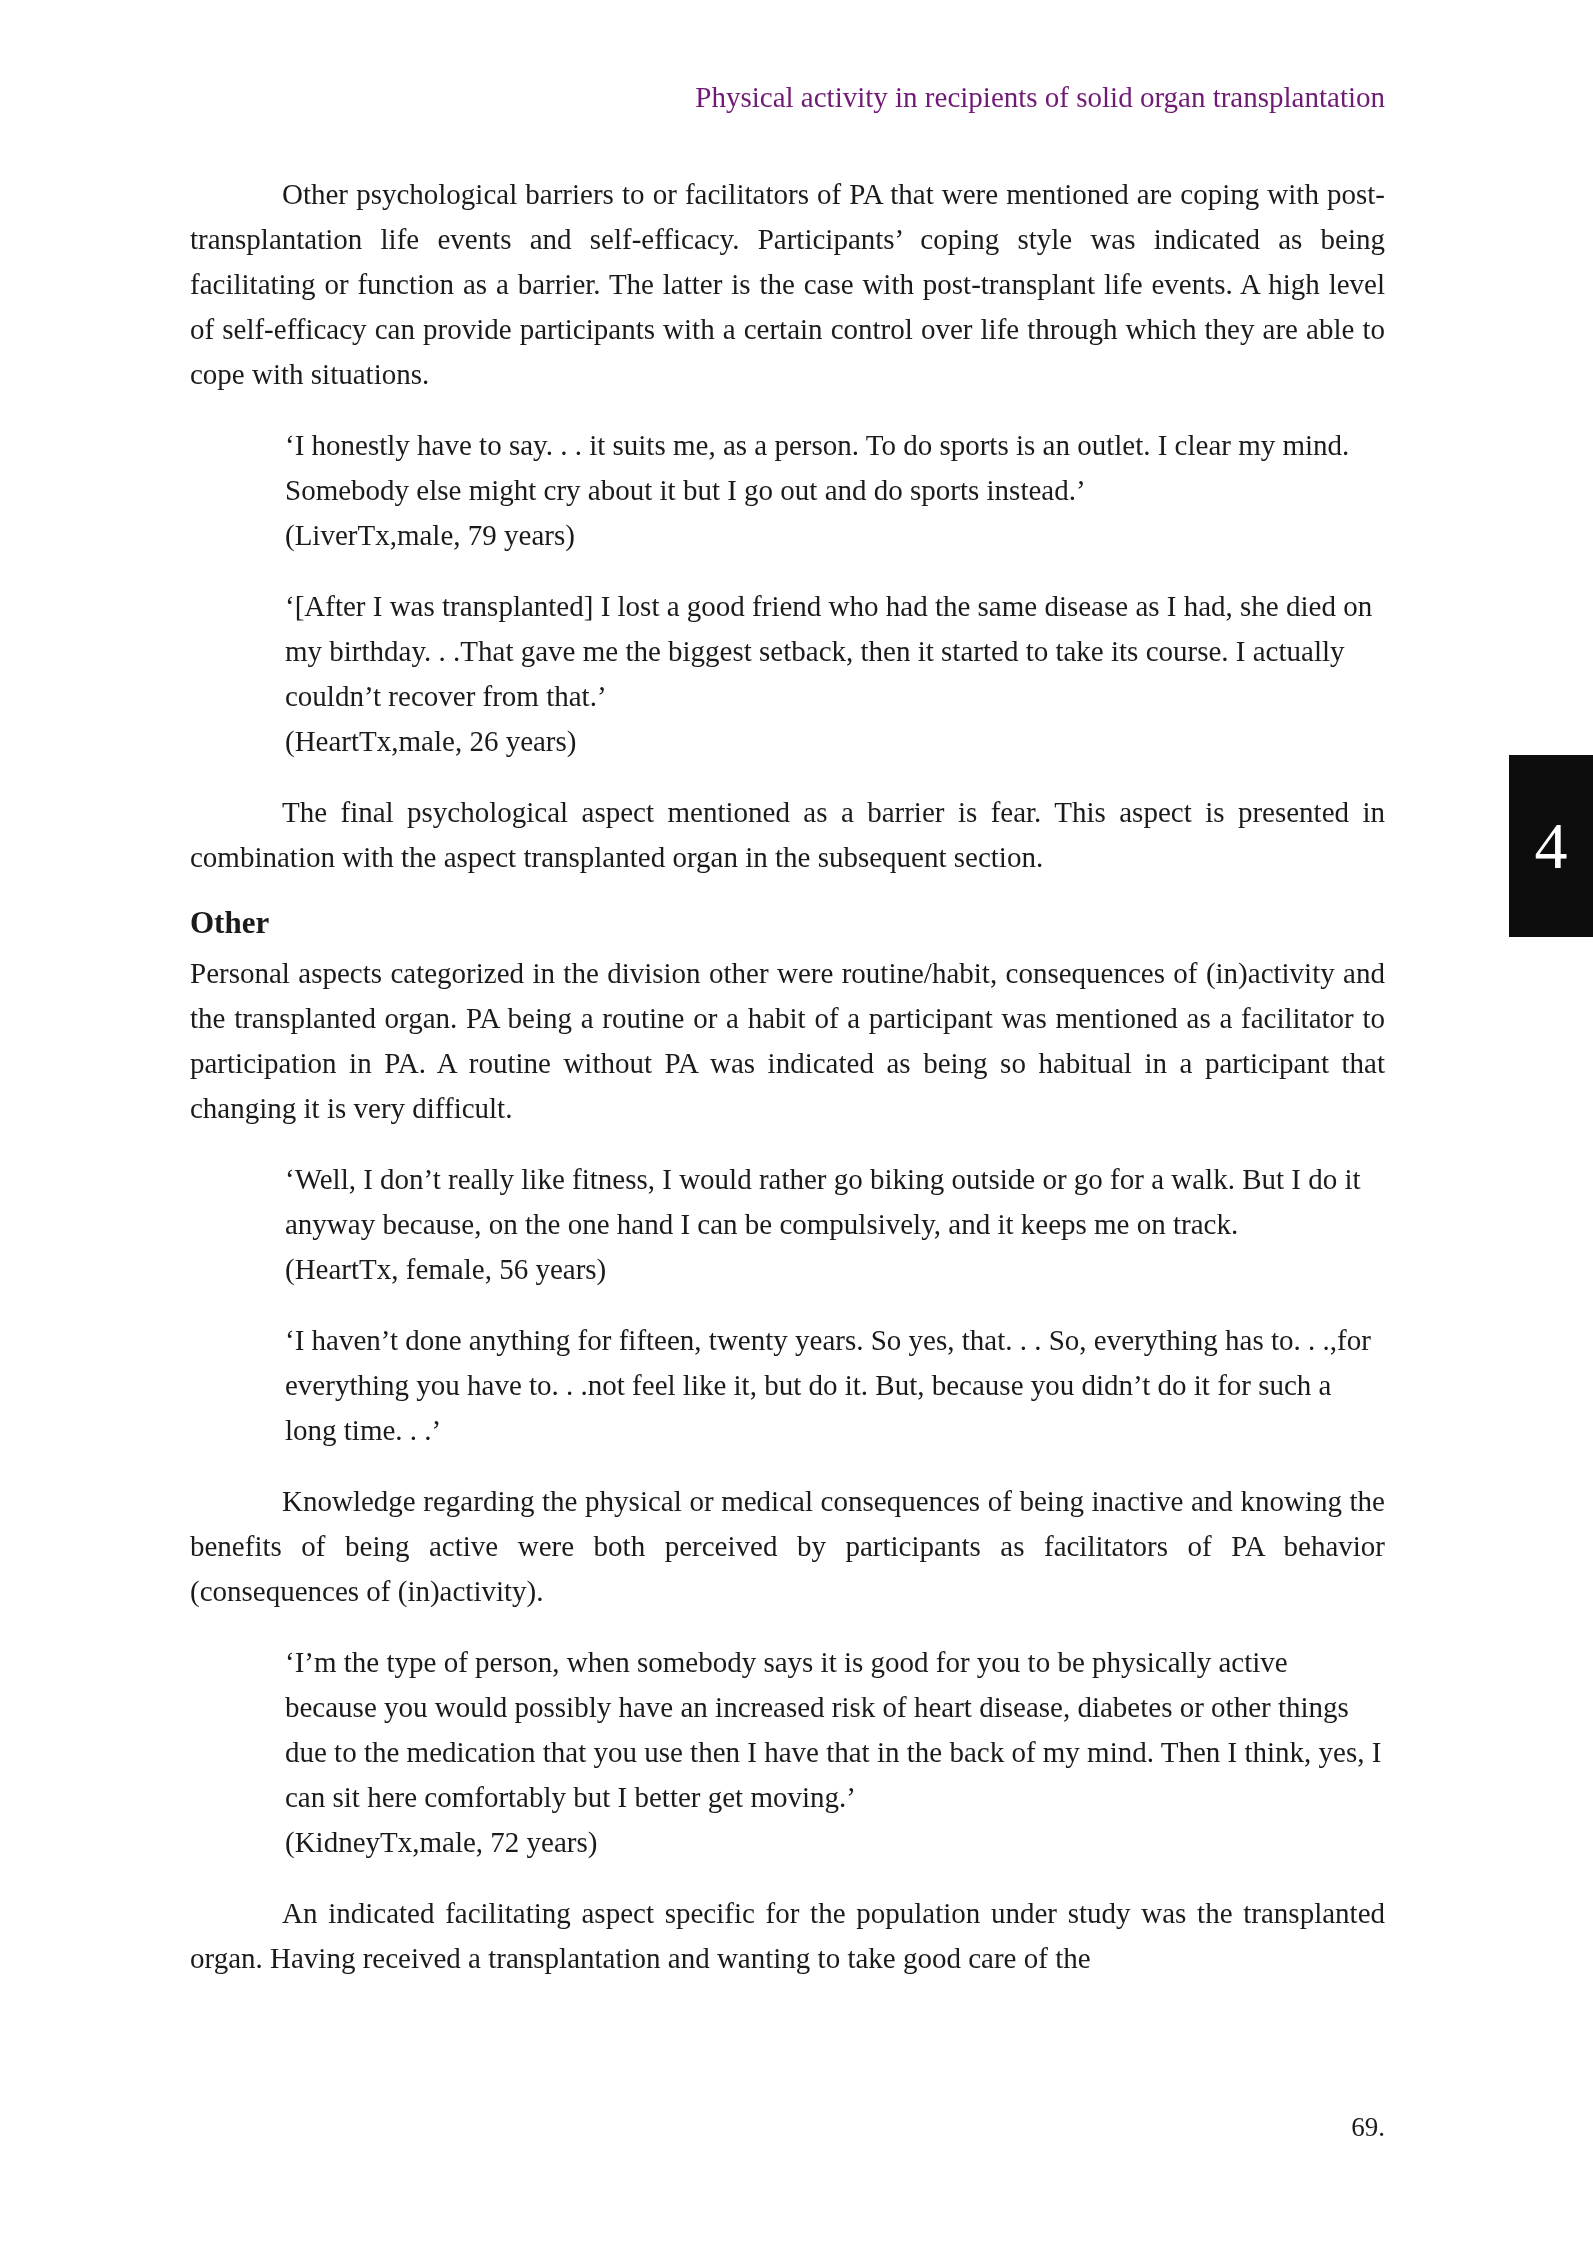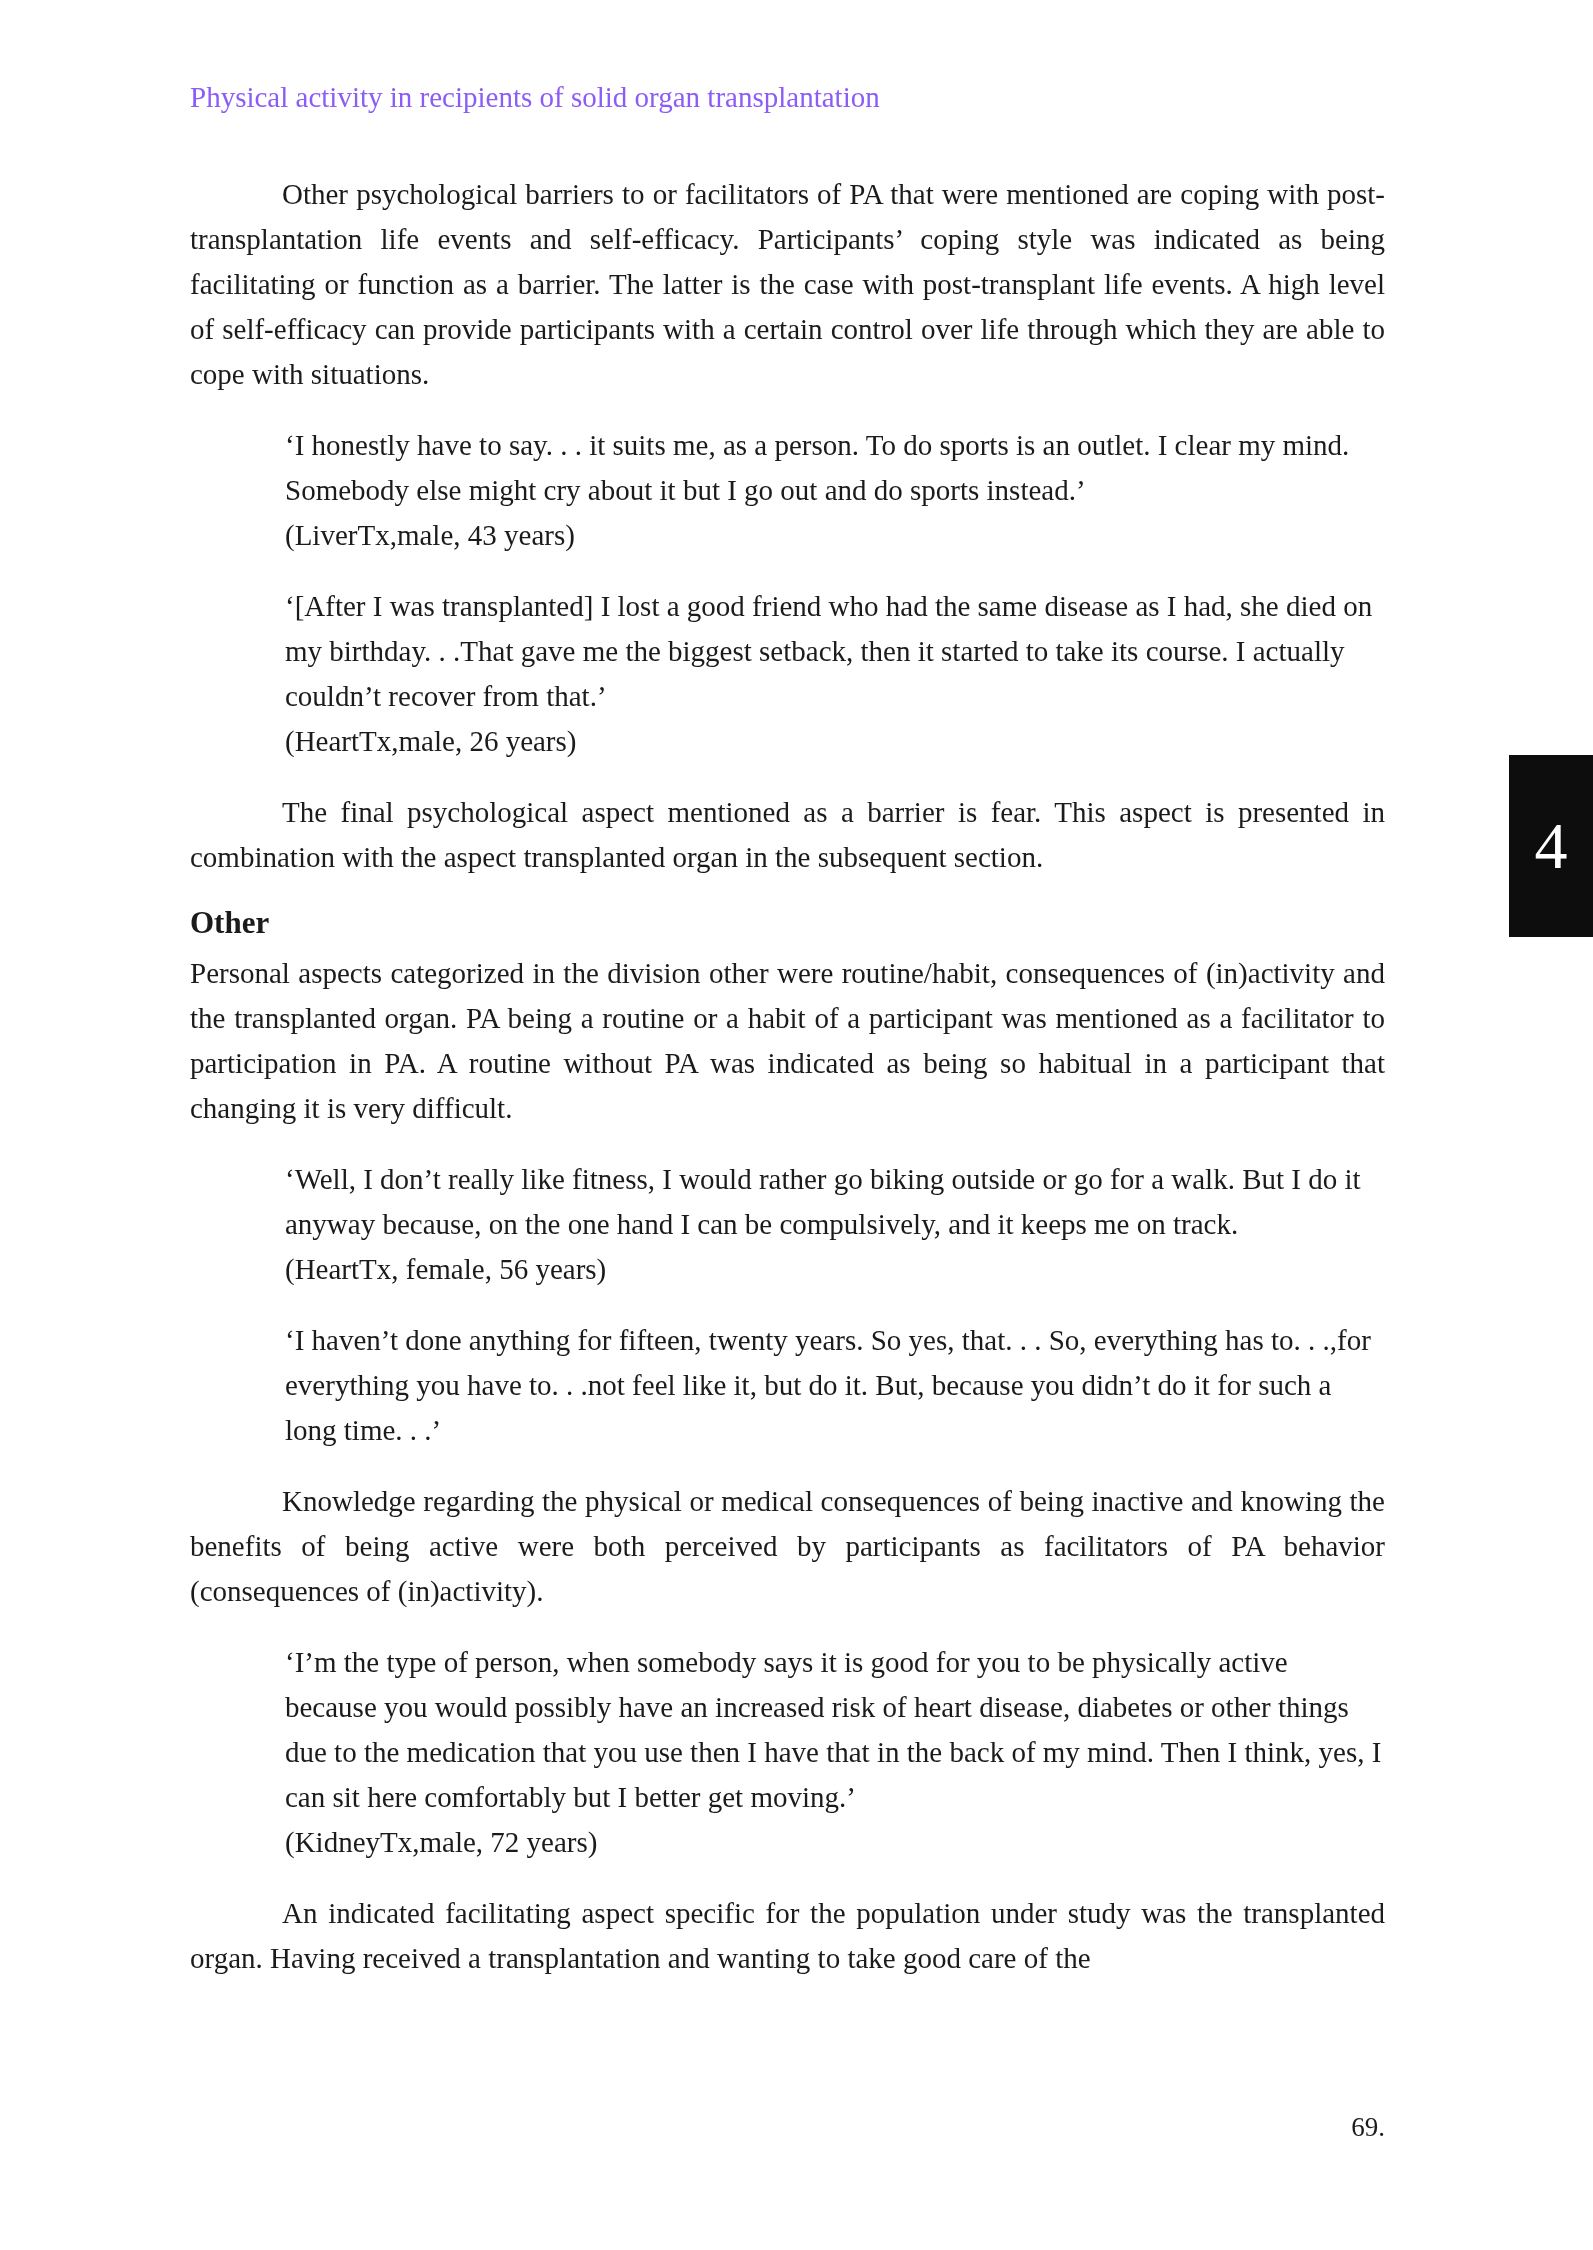--- a/index.html
+++ b/index.html
@@ -14,23 +14,24 @@
     background: #ffffff;
     color: #1b1b1b;
     overflow: hidden;
   }
 
   .running-header {
     position: absolute;
     top: 78px;
     left: 190px;
     width: 1195px;
+    text-align: right;
     font-size: 29px;
     line-height: 38px;
-    color: #8b5cf6;
+    color: #701a75;
   }
 
   .content {
     position: absolute;
     top: 172px;
     left: 190px;
     width: 1195px;
     font-size: 29px;
     line-height: 45px;
   }
@@ -93,21 +94,21 @@
 <div class="page">
 
   <div class="running-header">Physical activity in recipients of solid organ transplantation</div>
 
   <div class="content">
 
     <p class="para indent">Other psychological barriers to or facilitators of PA that were mentioned are coping with post-transplantation life events and self-efficacy. Participants’ coping style was indicated as being facilitating or function as a barrier. The latter is the case with post-transplant life events. A high level of self-efficacy can provide participants with a certain control over life through which they are able to cope with situations.</p>
 
     <div class="quote-block">
       <div class="quote-text">‘I honestly have to say. . . it suits me, as a person. To do sports is an outlet. I clear my mind. Somebody else might cry about it but I go out and do sports instead.’</div>
-      <div class="quote-attribution">(LiverTx,male, 43 years)</div>
+      <div class="quote-attribution">(LiverTx,male, 79 years)</div>
     </div>
 
     <div class="quote-block">
       <div class="quote-text">‘[After I was transplanted] I lost a good friend who had the same disease as I had, she died on my birthday. . .That gave me the biggest setback, then it started to take its course. I actually couldn’t recover from that.’</div>
       <div class="quote-attribution">(HeartTx,male, 26 years)</div>
     </div>
 
     <p class="para indent">The final psychological aspect mentioned as a barrier is fear. This aspect is presented in combination with the aspect transplanted organ in the subsequent section.</p>
 
     <h2 class="section-heading">Other</h2>

